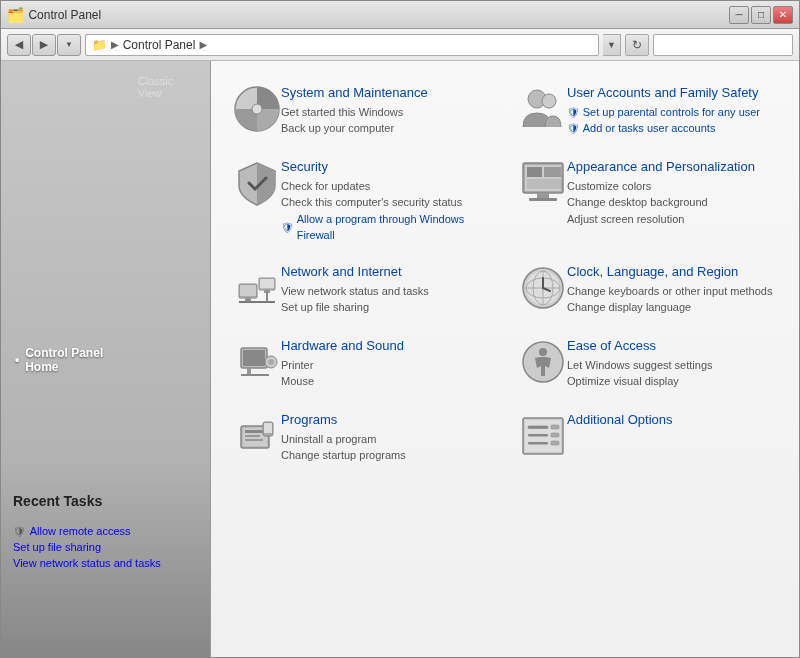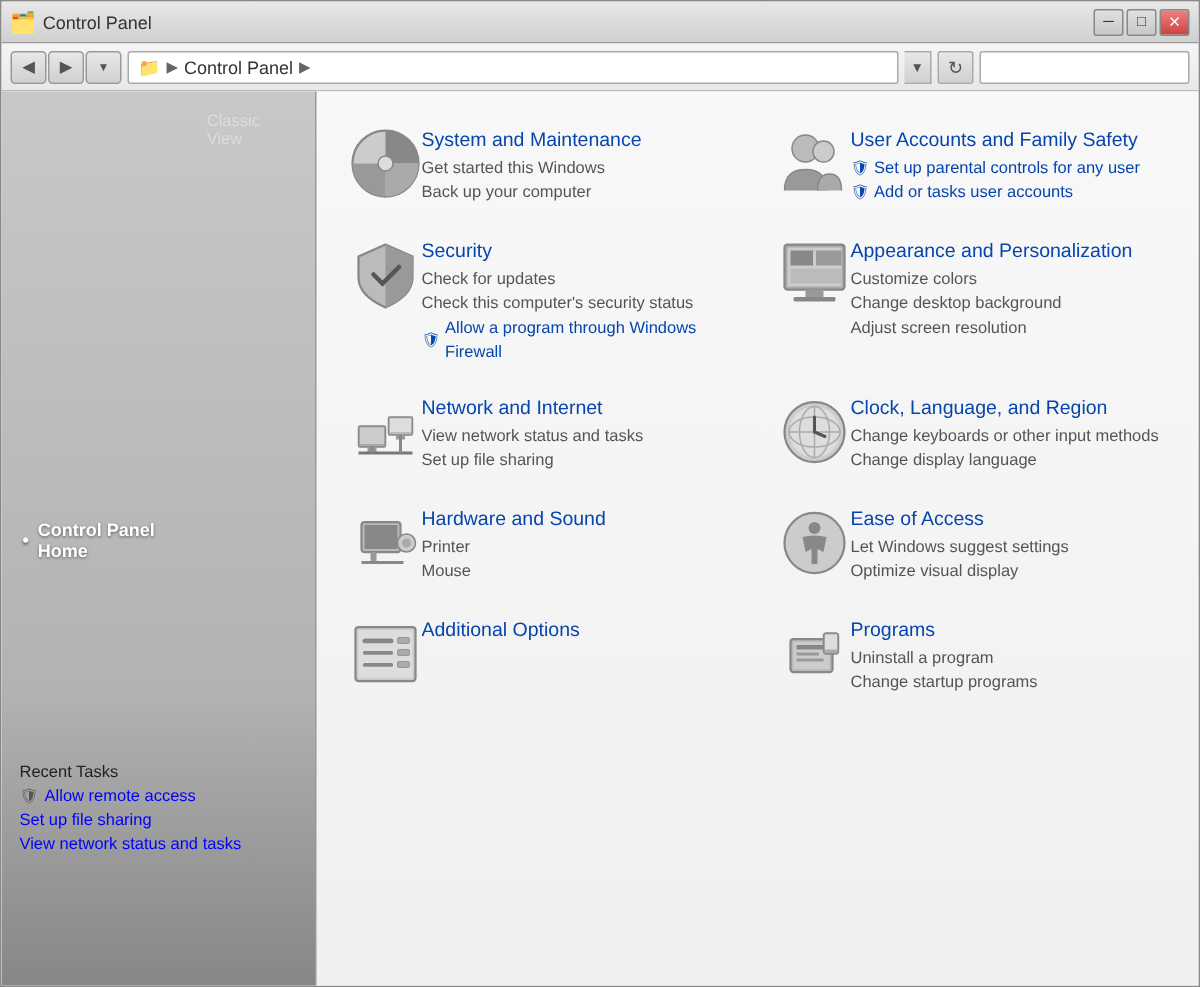--- a/index.html
+++ b/index.html
@@ -176,24 +176,24 @@
       font-size: 11px;
     }
 
     .recent-tasks-section {
       position: absolute;
       bottom: 80px;
       left: 0; right: 0;
       padding: 8px 12px;
     }
     .recent-tasks-title {
-      font-size: 11px;
-      font-weight: 400;
+      font-size: 14px;
+      font-weight: 700;
       color: #222;
-      margin-bottom: 2px;
+      margin-bottom: 14px;
     }
     .recent-task-item {
       display: flex;
       align-items: center;
       gap: 4px;
       padding: 2px 0;
       cursor: pointer;
       color: #00f;
       font-size: 11px;
       text-decoration: none;
@@ -476,51 +476,51 @@
         <div class="panel-text">
           <div class="panel-title">Ease of Access</div>
           <span class="panel-link">Let Windows suggest settings</span>
           <span class="panel-link">Optimize visual display</span>
         </div>
       </div>
 
       <div class="panel-item">
         <div class="panel-icon">
           <svg viewBox="0 0 48 48" xmlns="http://www.w3.org/2000/svg">
+            <rect x="8" y="14" width="28" height="22" rx="2" fill="#bbb" stroke="#888" stroke-width="1.5"></rect>
+            <rect x="10" y="16" width="24" height="18" fill="#ccc"></rect>
+            <rect x="12" y="18" width="20" height="3" fill="#888"></rect>
+            <rect x="12" y="23" width="15" height="2" fill="#999"></rect>
+            <rect x="12" y="27" width="18" height="2" fill="#999"></rect>
+            <rect x="30" y="10" width="10" height="14" rx="2" fill="#aaa" stroke="#888" stroke-width="1"></rect>
+            <rect x="31" y="11" width="8" height="10" fill="#ddd"></rect>
+          </svg>
+        </div>
+        <div class="panel-text">
+          <div class="panel-title">Programs</div>
+          <span class="panel-link">Uninstall a program</span>
+          <span class="panel-link">Change startup programs</span>
+        </div>
+      </div>
+
+      <div class="panel-item">
+        <div class="panel-icon">
+          <svg viewBox="0 0 48 48" xmlns="http://www.w3.org/2000/svg">
             <rect x="4" y="6" width="40" height="36" rx="2" fill="#ccc" stroke="#888" stroke-width="1.5"></rect>
             <rect x="6" y="8" width="36" height="32" fill="#ddd"></rect>
             <rect x="9" y="14" width="20" height="2.5" rx="1" fill="#888"></rect>
             <rect x="9" y="14" width="20" height="2.5" rx="1" fill="none" stroke="#777" stroke-width="0.5"></rect>
             <rect x="32" y="13" width="8" height="4" rx="1" fill="#aaa" stroke="#888" stroke-width="0.5"></rect>
             <rect x="9" y="22" width="20" height="2.5" rx="1" fill="#888"></rect>
             <rect x="32" y="21" width="8" height="4" rx="1" fill="#aaa" stroke="#888" stroke-width="0.5"></rect>
             <rect x="9" y="30" width="20" height="2.5" rx="1" fill="#888"></rect>
             <rect x="32" y="29" width="8" height="4" rx="1" fill="#aaa" stroke="#888" stroke-width="0.5"></rect>
           </svg>
         </div>
         <div class="panel-text">
           <div class="panel-title">Additional Options</div>
         </div>
       </div>
 
-      <div class="panel-item">
-        <div class="panel-icon">
-          <svg viewBox="0 0 48 48" xmlns="http://www.w3.org/2000/svg">
-            <rect x="8" y="14" width="28" height="22" rx="2" fill="#bbb" stroke="#888" stroke-width="1.5"></rect>
-            <rect x="10" y="16" width="24" height="18" fill="#ccc"></rect>
-            <rect x="12" y="18" width="20" height="3" fill="#888"></rect>
-            <rect x="12" y="23" width="15" height="2" fill="#999"></rect>
-            <rect x="12" y="27" width="18" height="2" fill="#999"></rect>
-            <rect x="30" y="10" width="10" height="14" rx="2" fill="#aaa" stroke="#888" stroke-width="1"></rect>
-            <rect x="31" y="11" width="8" height="10" fill="#ddd"></rect>
-          </svg>
-        </div>
-        <div class="panel-text">
-          <div class="panel-title">Programs</div>
-          <span class="panel-link">Uninstall a program</span>
-          <span class="panel-link">Change startup programs</span>
-        </div>
-      </div>
-
     </div>
   </div>
 
 </div>
 
 </body></html>

